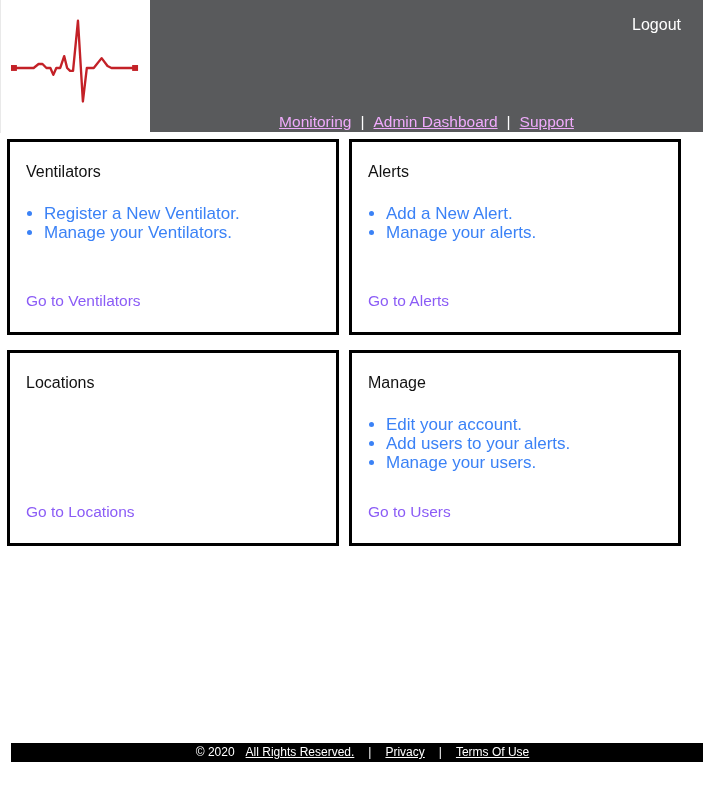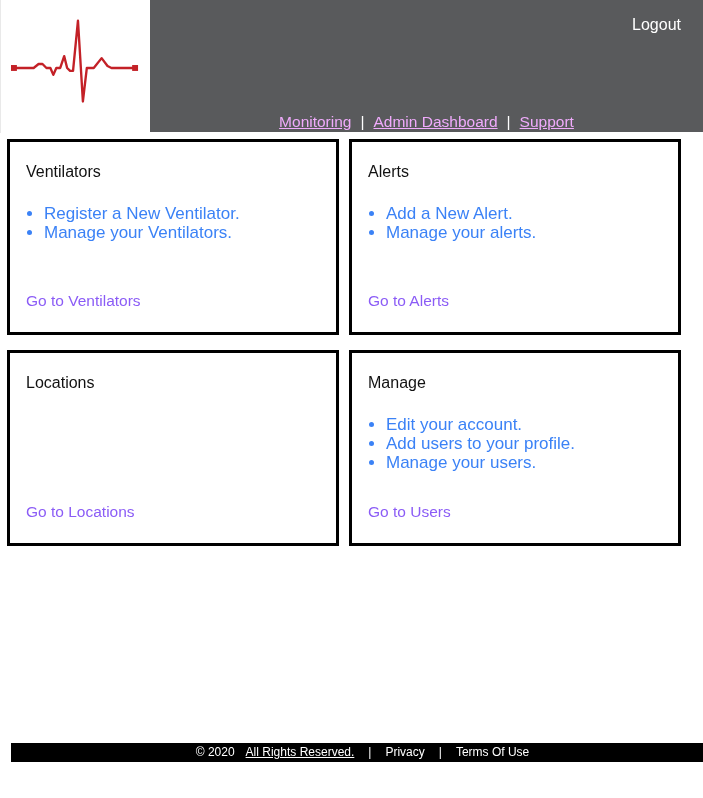--- a/index.html
+++ b/index.html
@@ -63,21 +63,21 @@
   .footer {
     position: absolute; left: 11px; top: 743px;
     width: 703px; height: 19px; background: #000;
     color: #fff; font-size: 12px;
     display: flex; align-items: center; justify-content: center;
     white-space: nowrap;
   }
   .footer span, .footer a { line-height: 19px; }
   .footer .gap-s { margin: 0 0 0 11px; text-decoration: underline; }
   .footer .pipe { margin: 0 14px; }
-  .footer a { color: #fff; cursor: pointer; }
+  .footer a { color: #fff; text-decoration: underline; cursor: pointer; }
 </style>
 </head>
 <body>
 
 <div class="header">
   <div class="logo-box">
     <svg viewBox="0 0 150 133">
       <polyline points="12,68 32,68 37,64 41,64 45,68 49,68 52,75 55,68 59,68 63,56 66,68 69,71 72,71 77,20 82,102 86,68 93,68 101,58 107,66 111,68 135,68" fill="none" stroke="#c32127" stroke-width="2.4" stroke-linejoin="round" stroke-linecap="round"></polyline>
       <rect x="9" y="65" width="6" height="6" fill="#c32127"></rect>
       <rect x="132" y="65" width="6" height="6" fill="#c32127"></rect>
@@ -120,21 +120,21 @@
     <div class="card">
       <div class="card-title">Locations</div>
       <div class="spacer"></div>
       <a class="card-link">Go to Locations</a>
     </div>
 
     <div class="card">
       <div class="card-title">Manage</div>
       <ul>
         <li>Edit your account.</li>
-        <li>Add users to your profile.</li>
+        <li>Add users to your alerts.</li>
         <li>Manage your users.</li>
       </ul>
       <div class="spacer"></div>
       <a class="card-link">Go to Users</a>
     </div>
 
   </div>
 </div>
 
 <div class="footer">

